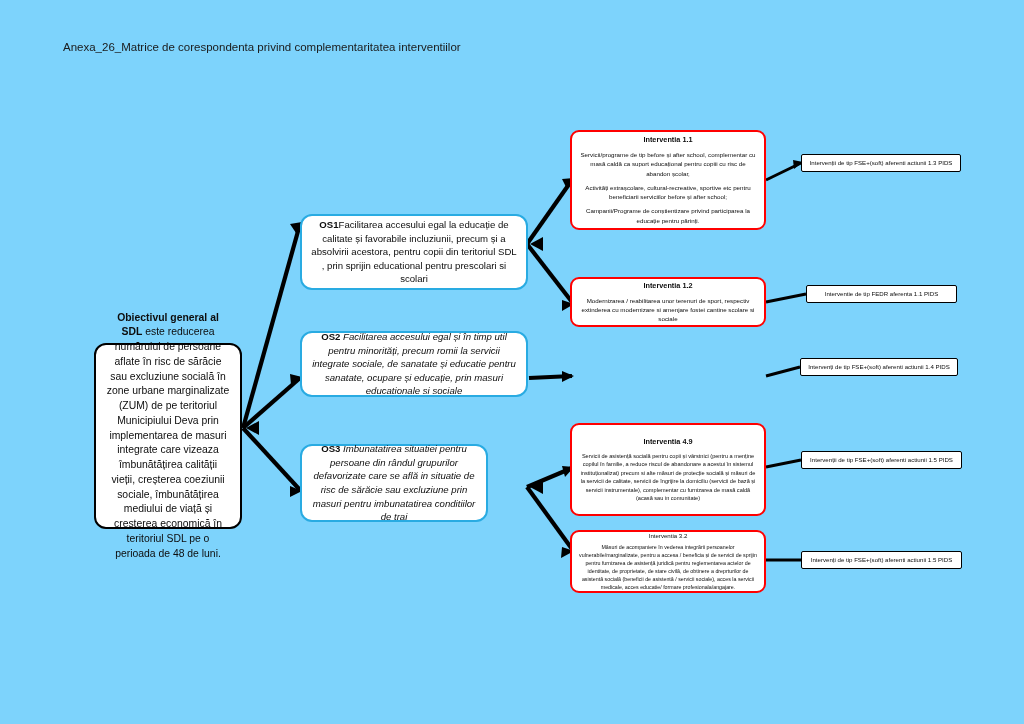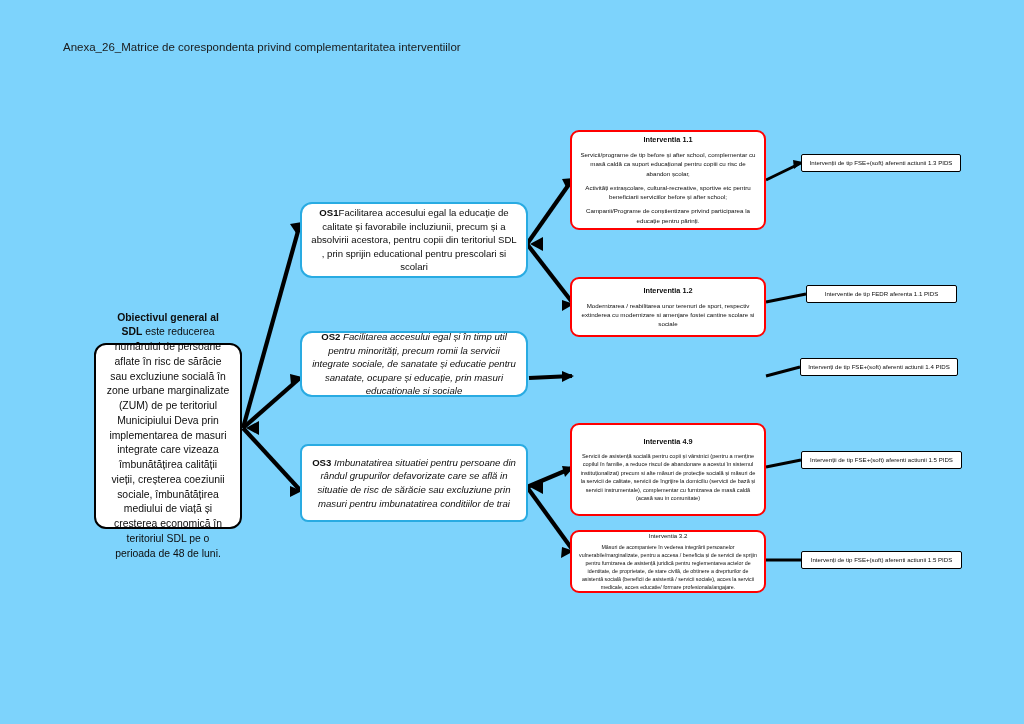--- a/index.html
+++ b/index.html
@@ -100,48 +100,48 @@
     <path d="M766,467 L801,460" stroke="#000" stroke-width="3" fill="none"></path>
     <path d="M766,560 L801,560" stroke="#000" stroke-width="3" fill="none"></path>
   </svg>
 
   <div class="node root-box" style="left:94px; top:343px; width:148px; height:186px;">
     <div class="inner">
       <b>Obiectivul general al SDL</b><span> este reducerea numărului de persoane aflate în risc de sărăcie sau excluziune socială în zone urbane marginalizate (ZUM) de pe teritoriul Municipiului Deva prin implementarea de masuri integrate care vizeaza îmbunătățirea calității vieții, creșterea coeziunii sociale, îmbunătățirea mediului de viață și creșterea economică în teritoriul SDL pe o perioada de 48 de luni.</span>
     </div>
   </div>
 
-  <div class="node os-box plain" style="left:300px; top:202px; width:228px; height:76px;">
+  <div class="node os-box plain" style="left:300px; top:214px; width:228px; height:76px;">
     <div class="inner">
       <span class="tag">OS1</span><span class="body">Facilitarea accesului egal la educație de calitate și favorabile incluziunii, precum și a absolvirii acestora, pentru copii din teritoriul SDL , prin sprijin educational pentru prescolari si scolari</span>
     </div>
   </div>
 
   <div class="node os-box" style="left:300px; top:331px; width:228px; height:66px;">
     <div class="inner">
       <span class="tag">OS2</span><span class="body"> Facilitarea accesului egal și în timp util pentru minorități, precum romii la servicii integrate sociale, de sanatate și educatie pentru sanatate, ocupare și educație, prin masuri educationale si sociale</span>
     </div>
   </div>
 
-  <div class="node os-box" style="left:300px; top:444px; width:228px; height:78px;border-radius:8px;">
+  <div class="node os-box" style="left:300px; top:444px; width:188px; height:78px;">
     <div class="inner">
       <span class="tag">OS3</span><span class="body"> Imbunatatirea situatiei pentru persoane din rândul grupurilor defavorizate care se află in situatie de risc de sărăcie sau excluziune prin masuri pentru imbunatatirea conditiilor de trai</span>
     </div>
   </div>
 
   <div class="node iv-box" style="left:570px; top:130px; width:196px; height:100px;">
     <div class="inner">
       <span class="iv-title">Interventia  1.1</span>
       <span class="para">Servicii/programe de tip before și after school, complementar cu masă caldă ca suport educațional pentru copiii cu risc de abandon școlar,</span>
       <span class="para">Activități extrașcolare, cultural-recreative, sportive etc pentru beneficiarii serviciilor before și after school;</span>
       <span class="para">Campanii/Programe de conștientizare privind participarea la educație pentru părinți.</span>
     </div>
   </div>
 
-  <div class="node iv-box" style="left:570px; top:277px; width:196px; height:60px;">
+  <div class="node iv-box" style="left:570px; top:277px; width:196px; height:50px;">
     <div class="inner">
       <span class="iv-title">Interventia 1.2</span>
       <span class="para">Modernizarea / reabilitarea unor terenuri de sport, respectiv extinderea cu modernizare si amenjare fostei cantine scolare si sociale</span>
     </div>
   </div>
 
 
   <div class="node iv-box dense" style="left:570px; top:423px; width:196px; height:93px;">
     <div class="inner">
       <span class="iv-title">Interventia 4.9</span>

